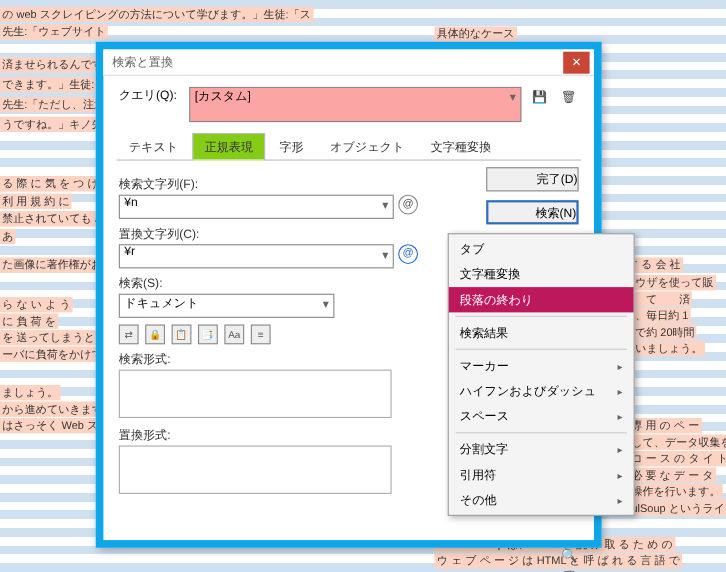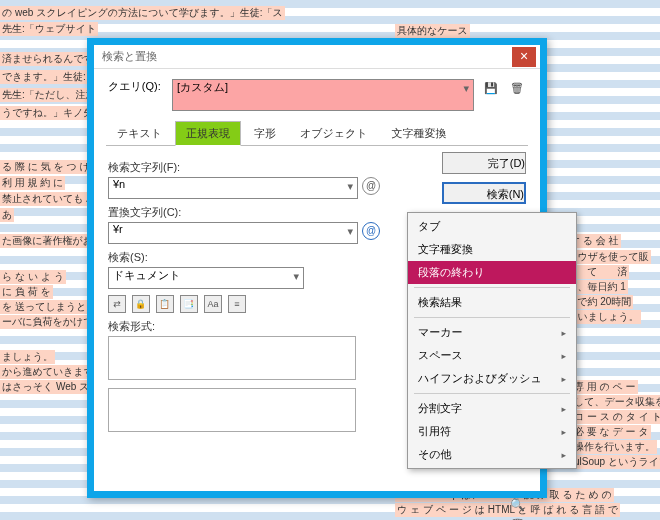--- a/index.html
+++ b/index.html
@@ -114,20 +114,21 @@
 <div class="toggle">
           <span>あ/ア</span>
           <span>全/半</span>
           <span></span>
         </div>
 </div>
 <div class="lbl">検索形式:</div>
 <div class="fmtbox"></div>
 <span class="sicon" style="top:278px">🔍</span>
 <span class="sicon" style="top:298px">🗑</span>
+<div class="lbl">置換形式:</div>
 <div class="fmtbox"></div>
 <span class="sicon" style="top:352px">🔍</span>
 <span class="sicon" style="top:372px">🗑</span>
 </div>
 </div>
 
 <div class="menu">
 <div class="mi">
       <span>タブ</span>
     </div>
@@ -139,24 +140,24 @@
     </div>
 <div class="sep"></div>
 <div class="mi">
       <span>検索結果</span>
     </div>
 <div class="sep"></div>
 <div class="mi arr">
       <span>マーカー</span>
     </div>
 <div class="mi arr">
-      <span>スペース</span>
+      <span>ハイフンおよびダッシュ</span>
     </div>
 <div class="mi arr">
-      <span>ハイフンおよびダッシュ</span>
+      <span>スペース</span>
     </div>
 <div class="sep"></div>
 <div class="mi arr">
       <span>分割文字</span>
     </div>
 <div class="mi arr">
       <span>引用符</span>
     </div>
 <div class="mi arr">
       <span>その他</span>

